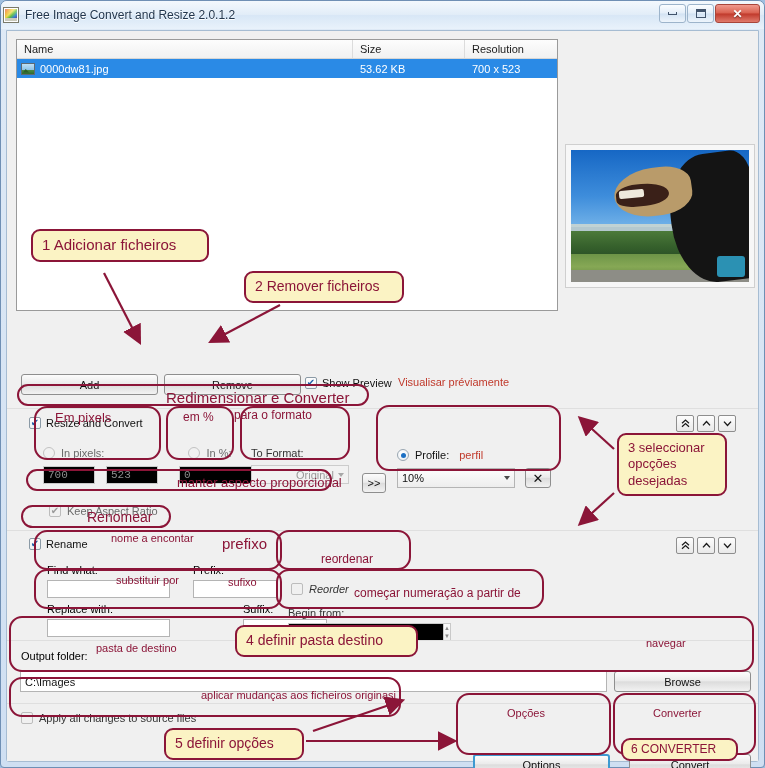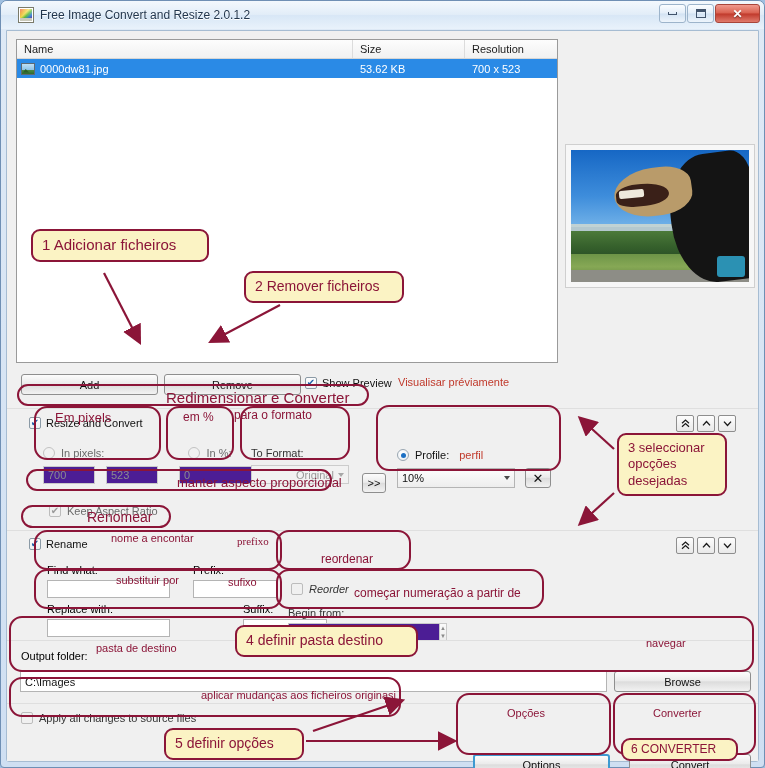--- a/index.html
+++ b/index.html
@@ -16,21 +16,21 @@
     background:linear-gradient(180deg,#dfeaf6 0%,#cfdff2 100%);
     border:1px solid #6f8fb4;
     border-radius:7px 7px 4px 4px;
     padding:0;
   }
   
   .titlebar {
     height:28px; position:relative;
     background:linear-gradient(180deg,#f3f8fd 0%,#e2edf8 48%,#d8e7f6 52%,#e9f2fb 100%);
     border-radius:6px 6px 0 0;
-    display:flex; align-items:center; padding-left:17px;
+    display:flex; align-items:center; padding-left:2px;
   }
   .app-icon {
     width:16px; height:16px; margin-right:6px; flex:0 0 auto;
     border:1px solid #7a7a6a; background:#fff; position:relative; overflow:hidden;
   }
   .app-icon i {
     position:absolute; left:1px; top:1px; right:1px; bottom:4px; display:block;
     background:
       linear-gradient(180deg, rgba(255,255,255,.35), rgba(0,0,0,.05)),
       linear-gradient(135deg,#e8442a 0%,#f2a01e 22%,#f6e04a 44%,#5fc23c 62%,#2f82d8 82%,#6a3fb0 100%);
@@ -49,21 +49,21 @@
   }
   .gm { display:block; }
   .gm.min { width:9px; height:3px; border:1px solid #41536b; border-top:none; }
   .gm.max { width:10px; height:9px; border:1px solid #41536b; border-top-width:3px; }
   .gm.x { color:#fff; font-size:12px; font-weight:bold; line-height:1; text-shadow:0 1px 1px rgba(0,0,0,.45); }
   
   .client { position:absolute; left:5px; top:29px; right:5px; bottom:5px;
     background:#f0f0f0; border:1px solid #a6bcd2; border-radius:0 0 3px 3px; }
   
   .filelist {
-    position:absolute; left:9px; top:8px; width:542px; height:324px;
+    position:absolute; left:9px; top:8px; width:542px; height:272px;
     background:#fff; border:1px solid #9a9a9a;
   }
   .lv-head { display:flex; height:19px;
     background:linear-gradient(180deg,#fdfdfd 0%,#f1f1f1 100%);
     border-bottom:1px solid #d6d6d6; }
   .lv-head div { font-size:11px; color:#1c1c1c; padding:3px 0 0 7px;
     border-right:1px solid #dcdcdc; overflow:hidden; white-space:nowrap; }
   .col-name { width:336px; } .col-size { width:112px; } .col-res { width:92px; border-right:none !important; }
   .lv-row { display:flex; height:19px; align-items:center; background:#2a8ae6; color:#fff; }
   .lv-row .c { font-size:11px; padding-left:7px; white-space:nowrap; overflow:hidden; }
@@ -118,21 +118,21 @@
   .showprev { position:absolute; left:298px; top:346px; display:flex; align-items:center; gap:5px; }
   .showprev span { font-size:11px; color:#111; }
   .ann { color:#c0392b; font-family:"Liberation Sans", sans-serif; white-space:nowrap; }
   .ann-prev { position:absolute; left:391px; top:345px; font-size:11px; }
   
   .panel { position:absolute; background:#f0f0f0; border-top:1px solid #dfdfdf; }
   .hdr-row { display:flex; align-items:center; gap:5px; }
   .hdr-row span.lbl { font-size:11px; color:#111; }
   .inp { background:#fff; border:1px solid #b4b4b4; font-size:11px; color:#111;
     padding:2px 4px; font-family:"Liberation Sans", sans-serif; }
-  .inp.dis { background:#4c1d95; color:#8c8c8c; border-color:#c9c9c9; }
+  .inp.dis { background:#000000; color:#8c8c8c; border-color:#c9c9c9;font-family:Liberation Mono, monospace; }
   .sel { background:linear-gradient(180deg,#fdfdfd,#ededed); border:1px solid #b4b4b4;
     font-size:11px; color:#111; display:flex; align-items:center; padding:0 4px;
     justify-content:space-between; }
   .sel.dis { background:#f2f2f2; color:#9a9a9a; border-color:#cccccc; }
   .sel i { border-left:3.5px solid transparent; border-right:3.5px solid transparent;
     border-top:4px solid #4a4a4a; }
   .sel.dis i { border-top-color:#a8a8a8; }
   .spin { display:flex; }
   .spin .inp { flex:1 1 auto; border-right:none; }
   .spin .sb { width:14px; border:1px solid #c9c9c9; background:linear-gradient(180deg,#fafafa,#ededed);
@@ -374,21 +374,21 @@
 
   </div>
 
   <div class="redtxt" style="left:165px; top:388px; font-size:15px;">Redimensionar e Converter</div>
   <div class="redtxt" style="left:54px; top:409px; font-size:13px;">Em pixels</div>
   <div class="redtxt" style="left:182px; top:409px; font-size:12px;">em %</div>
   <div class="redtxt" style="left:233px; top:407px; font-size:12px;">para o formato</div>
   <div class="redtxt" style="left:176px; top:474px; font-size:13px;">manter aspecto proporcional</div>
   <div class="redtxt" style="left:86px; top:508px; font-size:14px;">Renomear</div>
   <div class="redtxt" style="left:110px; top:531px; font-size:11px;">nome a encontar</div>
-  <div class="redtxt" style="left:236px; top:534px; font-size:11px;font-family:Liberation Serif, serif;">prefixo</div>
+  <div class="redtxt" style="left:221px; top:534px; font-size:15px;">prefixo</div>
   <div class="redtxt" style="left:115px; top:573px; font-size:11px;">substituir por</div>
   <div class="redtxt" style="left:227px; top:575px; font-size:11px;">sufixo</div>
   <div class="redtxt" style="left:320px; top:551px; font-size:12px;">reordenar</div>
   <div class="redtxt" style="left:353px; top:585px; font-size:12px;">começar numeração a partir de</div>
   <div class="redtxt" style="left:95px; top:641px; font-size:11px;">pasta de destino</div>
   <div class="redtxt" style="left:645px; top:636px; font-size:11px;">navegar</div>
   <div class="redtxt" style="left:200px; top:688px; font-size:11px;">aplicar mudanças aos ficheiros originasi</div>
   <div class="redtxt" style="left:506px; top:706px; font-size:11px;">Opções</div>
   <div class="redtxt" style="left:652px; top:706px; font-size:11px;">Converter</div>
 

